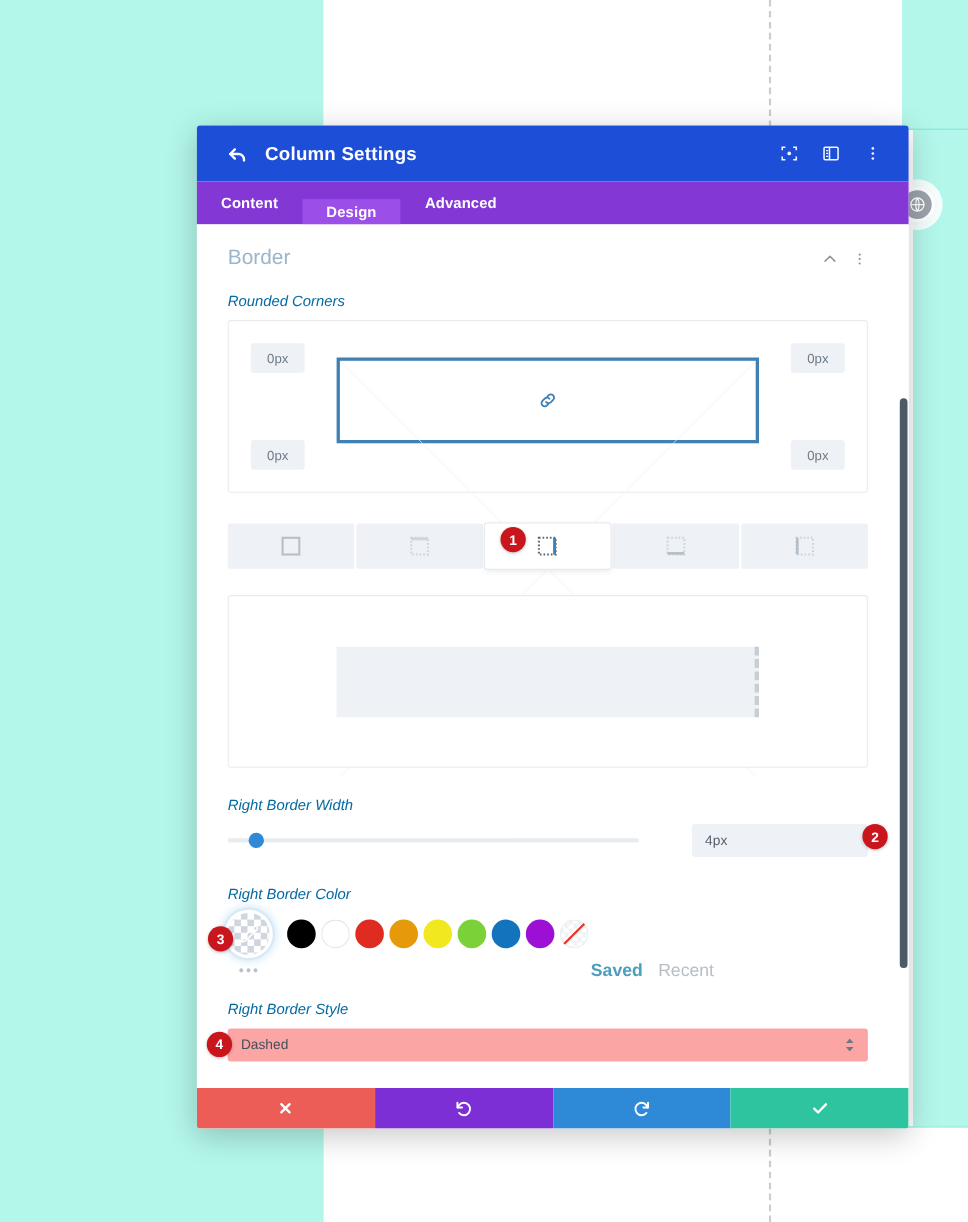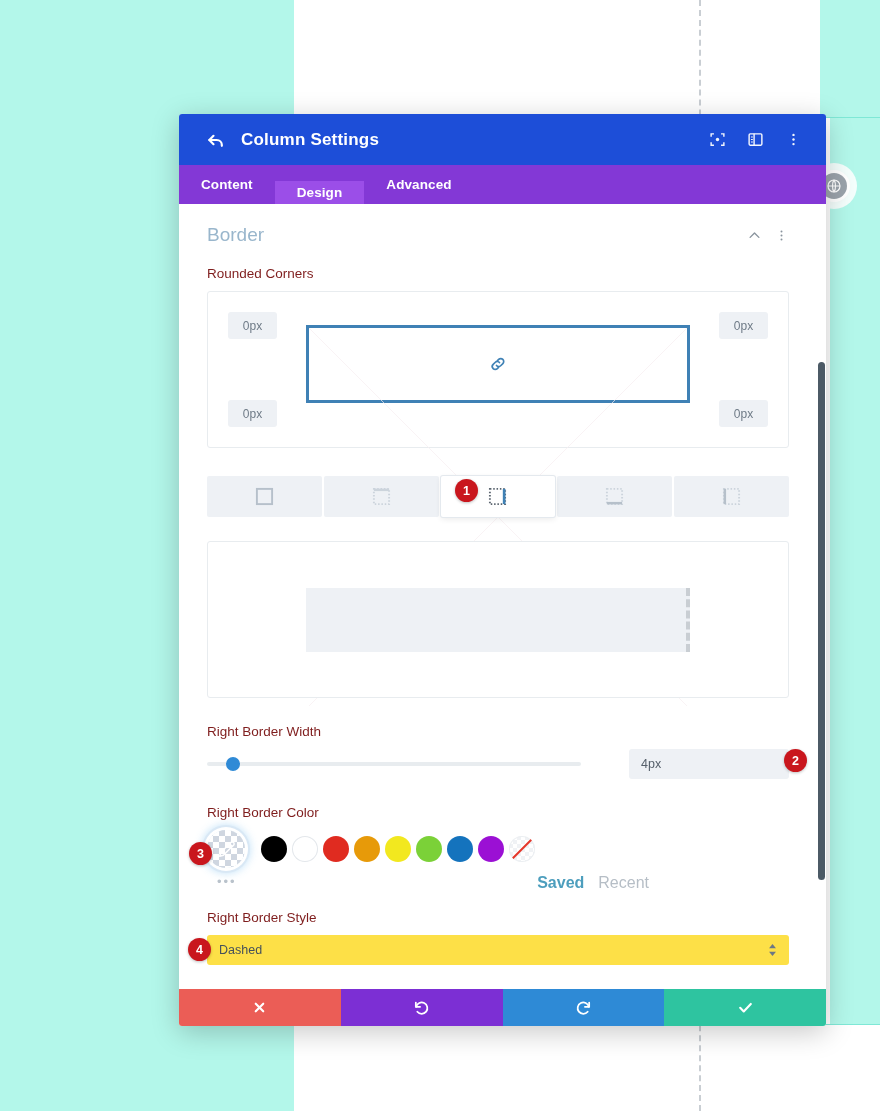--- a/index.html
+++ b/index.html
@@ -122,21 +122,21 @@
   .sec-head {
     display:flex; align-items:center; margin:0 0 20px 0;
   }
   .sec-title {
     font-size:19px; color:#99b6cc; font-weight:normal;
   }
   .sec-head .spacer { flex:1; }
   .sec-icon { margin-left:12px; cursor:pointer; display:flex; align-items:center; }
 
   .field-label {
-    font-size:13.5px; color:#7f1d1d; margin:0 0 10px 0; font-weight:normal;
+    font-size:13.5px; color:#0369a1; margin:0 0 10px 0; font-weight:normal;font-style:italic;
   }
 
   
   .corners-box {
     border:1px solid #e8ecef; border-radius:3px; background:#fff;
     height:157px; position:relative; margin-bottom:28px;
   }
   .corner-chip {
     position:absolute; width:49px; height:27px; background:#eef1f5;
     border-radius:3px; display:flex; align-items:center; justify-content:center;
@@ -230,21 +230,21 @@
   .saved-recent {
     display:flex; gap:14px; justify-content:flex-end;
     margin:6px 0 18px 0; padding-right:140px;
   }
   .sr { font-size:16px; cursor:pointer; }
   .sr.saved { color:#4d9ebd; font-weight:bold; }
   .sr.recent { color:#b6bec6; }
 
   
   .select-wrap {
-    height:30px; background:#fde047; border-radius:3px; display:flex;
+    height:30px; background:#fca5a5; border-radius:3px; display:flex;
     align-items:center; padding:0 12px; font-size:12.5px; color:#44505b;
     cursor:pointer; position:relative;
   }
   .select-wrap .caret {
     position:absolute; right:12px; top:50%; transform:translateY(-50%);
     display:flex; flex-direction:column; gap:2px;
   }
 
   
   .m-footer { height:37px; display:flex; border-radius:0 0 3px 3px; overflow:hidden; }

